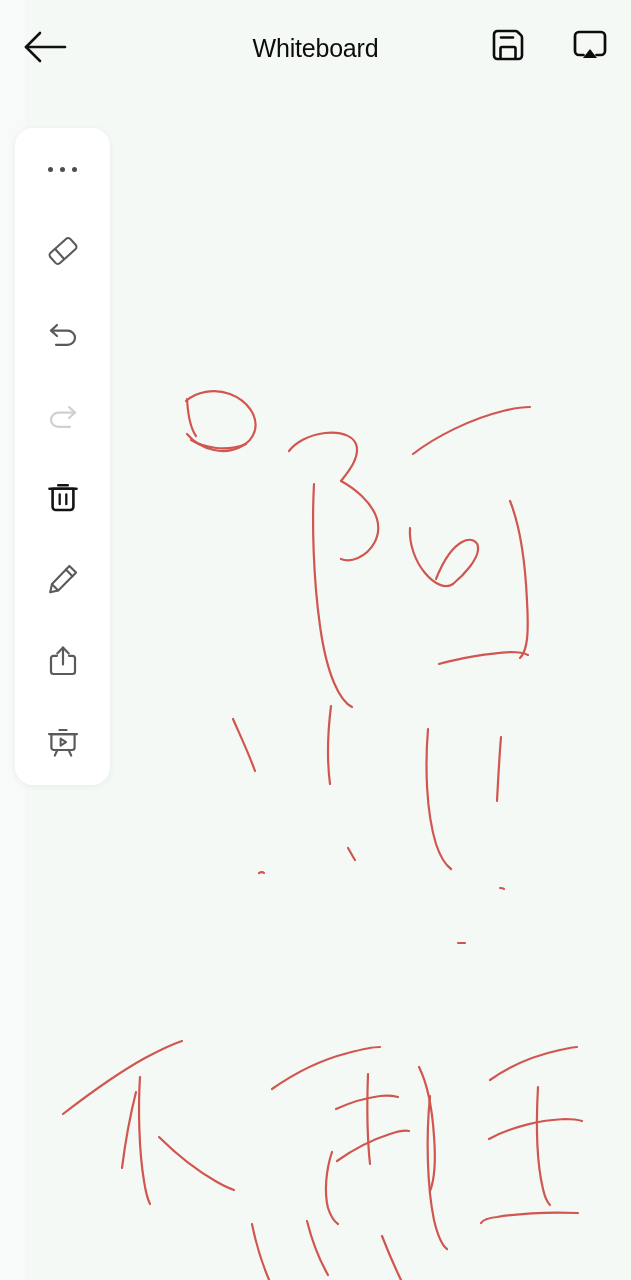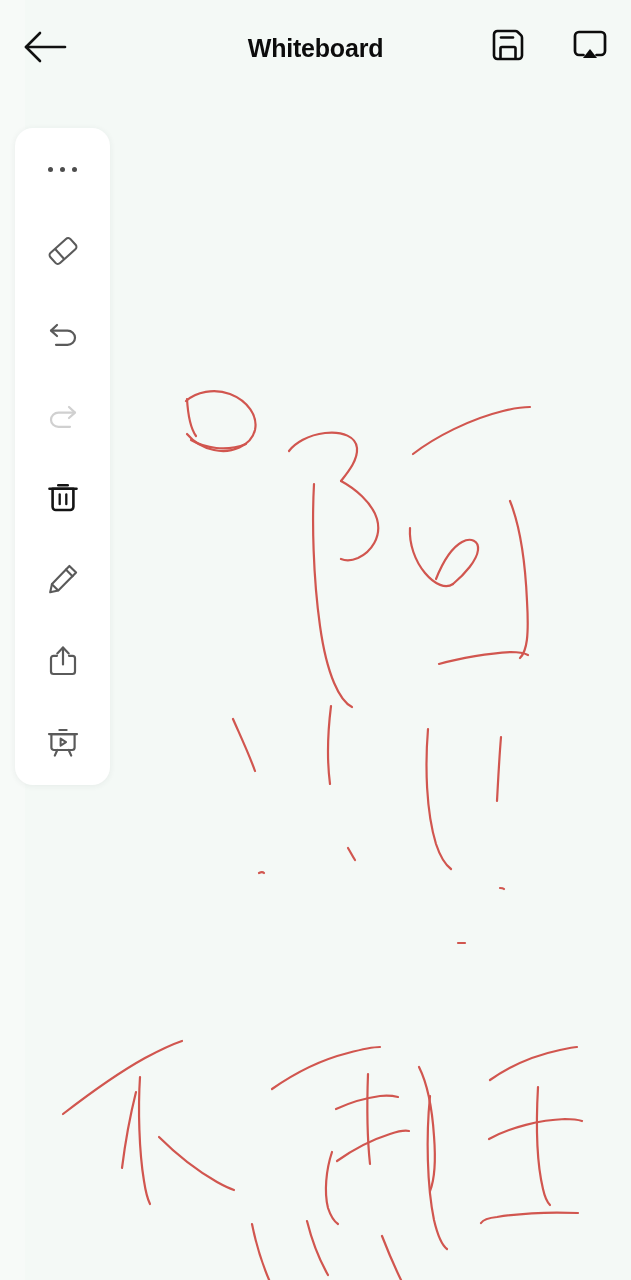--- a/index.html
+++ b/index.html
@@ -38,21 +38,21 @@
     width: 54px; height: 54px;
     display: flex; align-items: center; justify-content: center;
     cursor: pointer;
   }
   .header-title {
     position: absolute;
     left: 0; top: 0;
     width: 631px; height: 96px;
     display: flex; align-items: center; justify-content: center;
     font-size: 25px;
-    font-weight: bold;
+    font-weight: normal;
     color: #0c0c0c;
     letter-spacing: -0.2px;
   }
   .header-save {
     position: absolute;
     left: 482px; top: 21px;
     width: 52px; height: 52px;
     display: flex; align-items: center; justify-content: center;
     cursor: pointer;
   }

